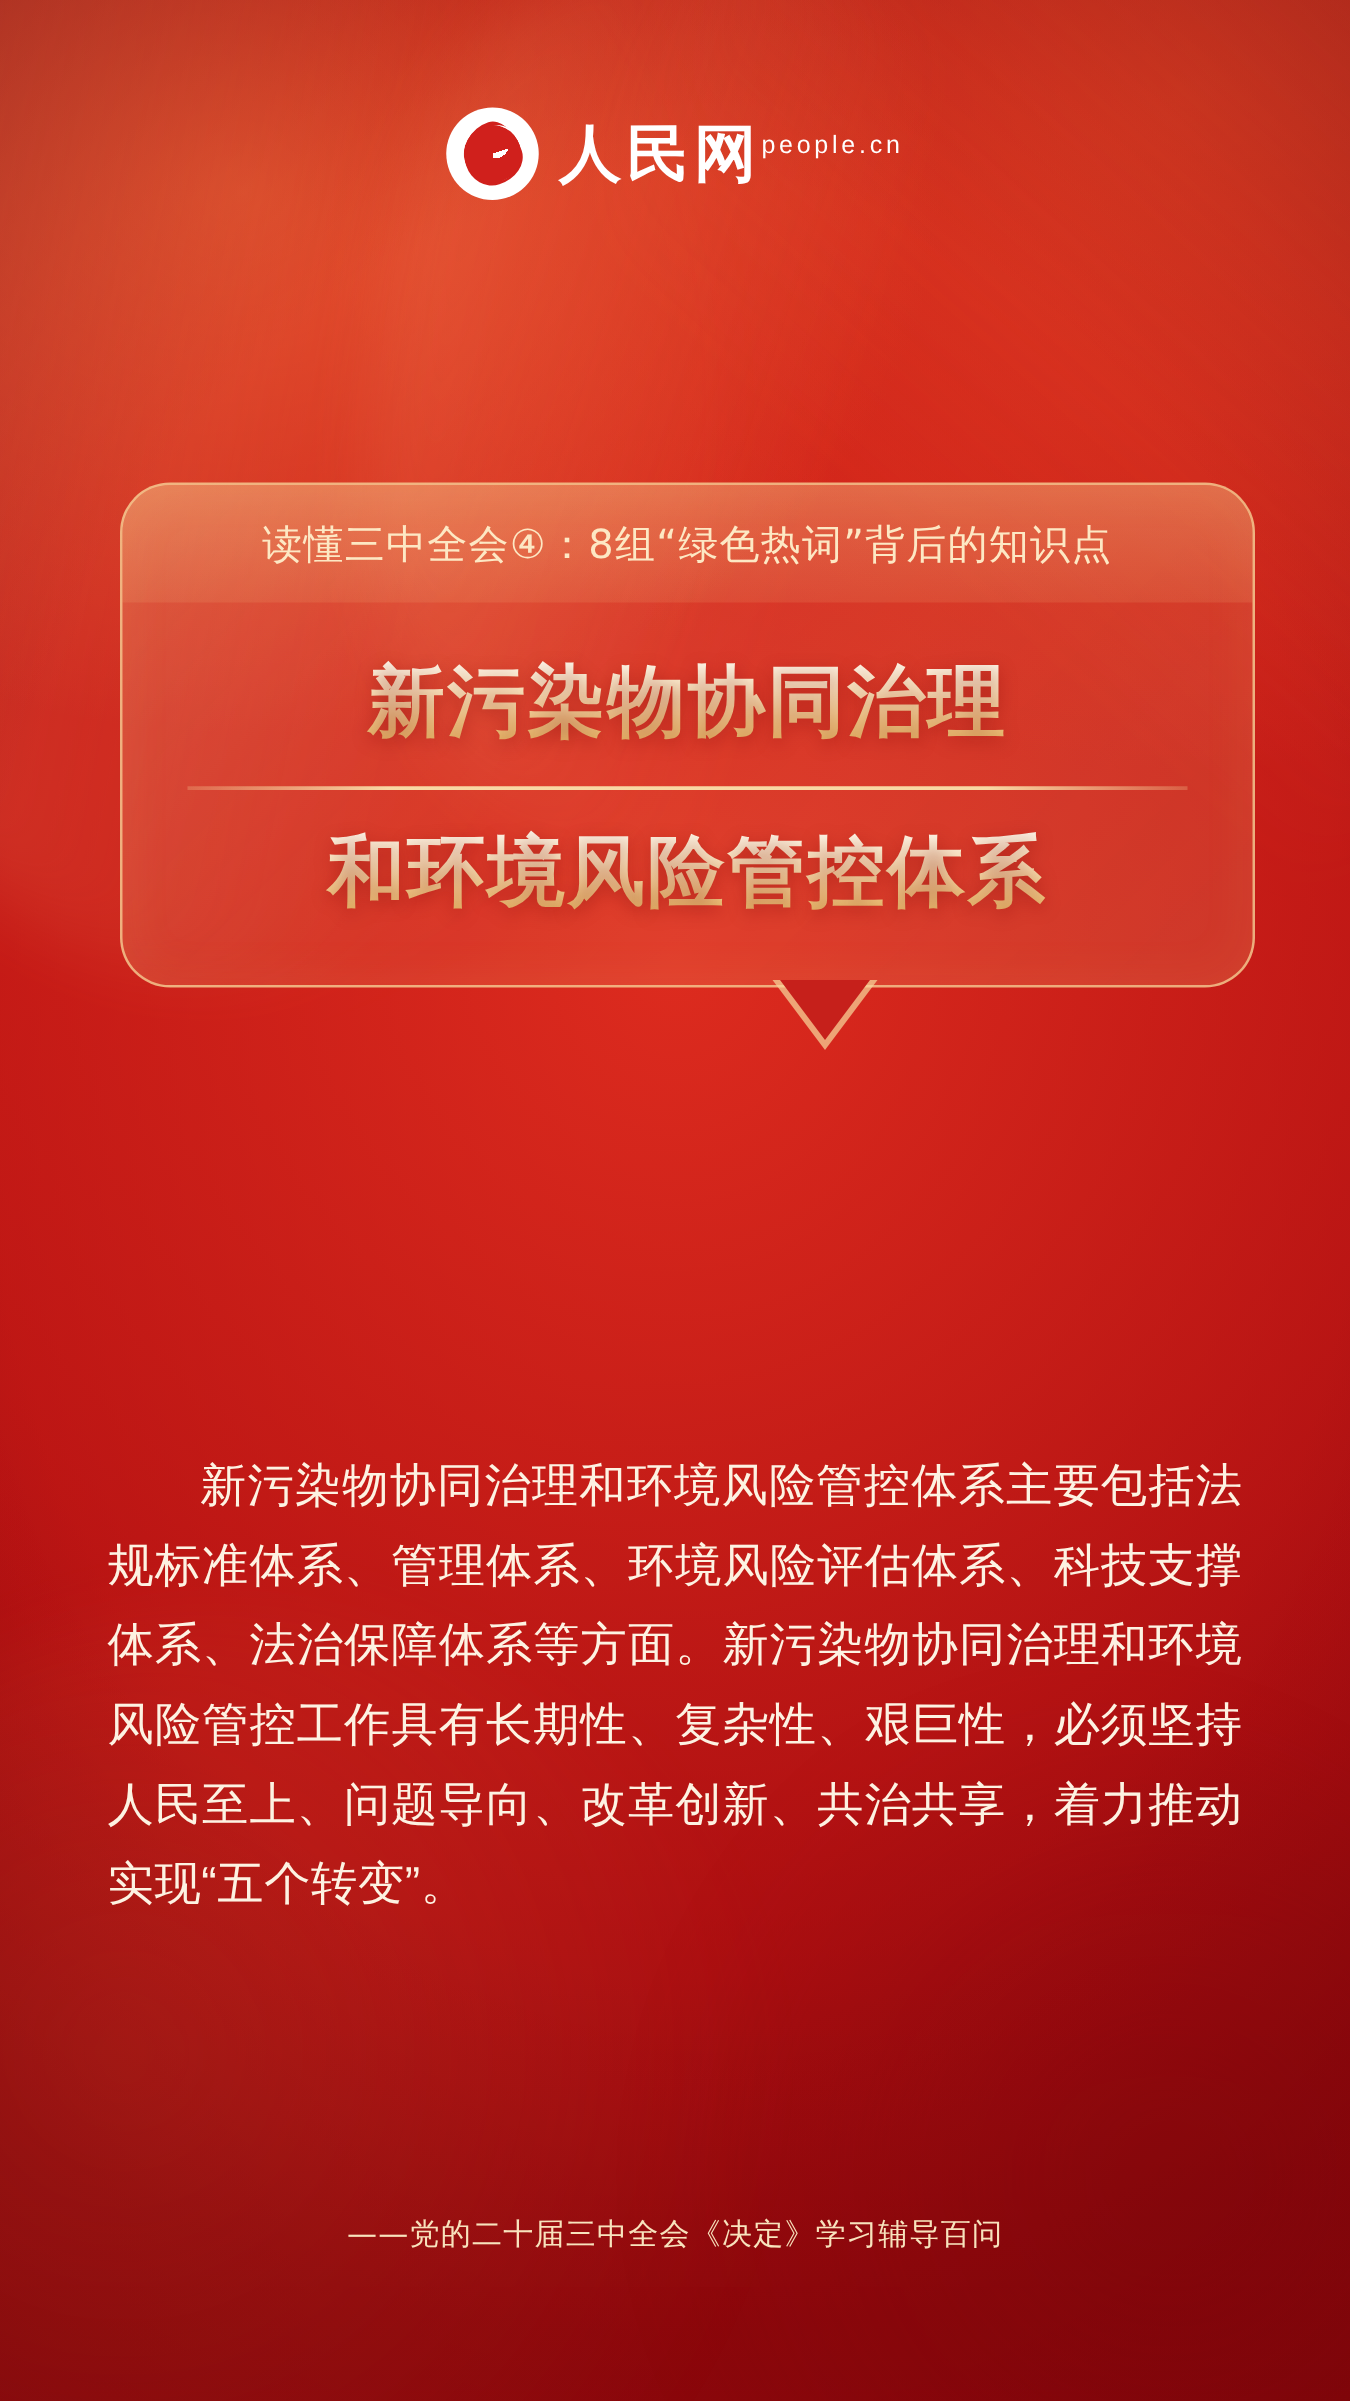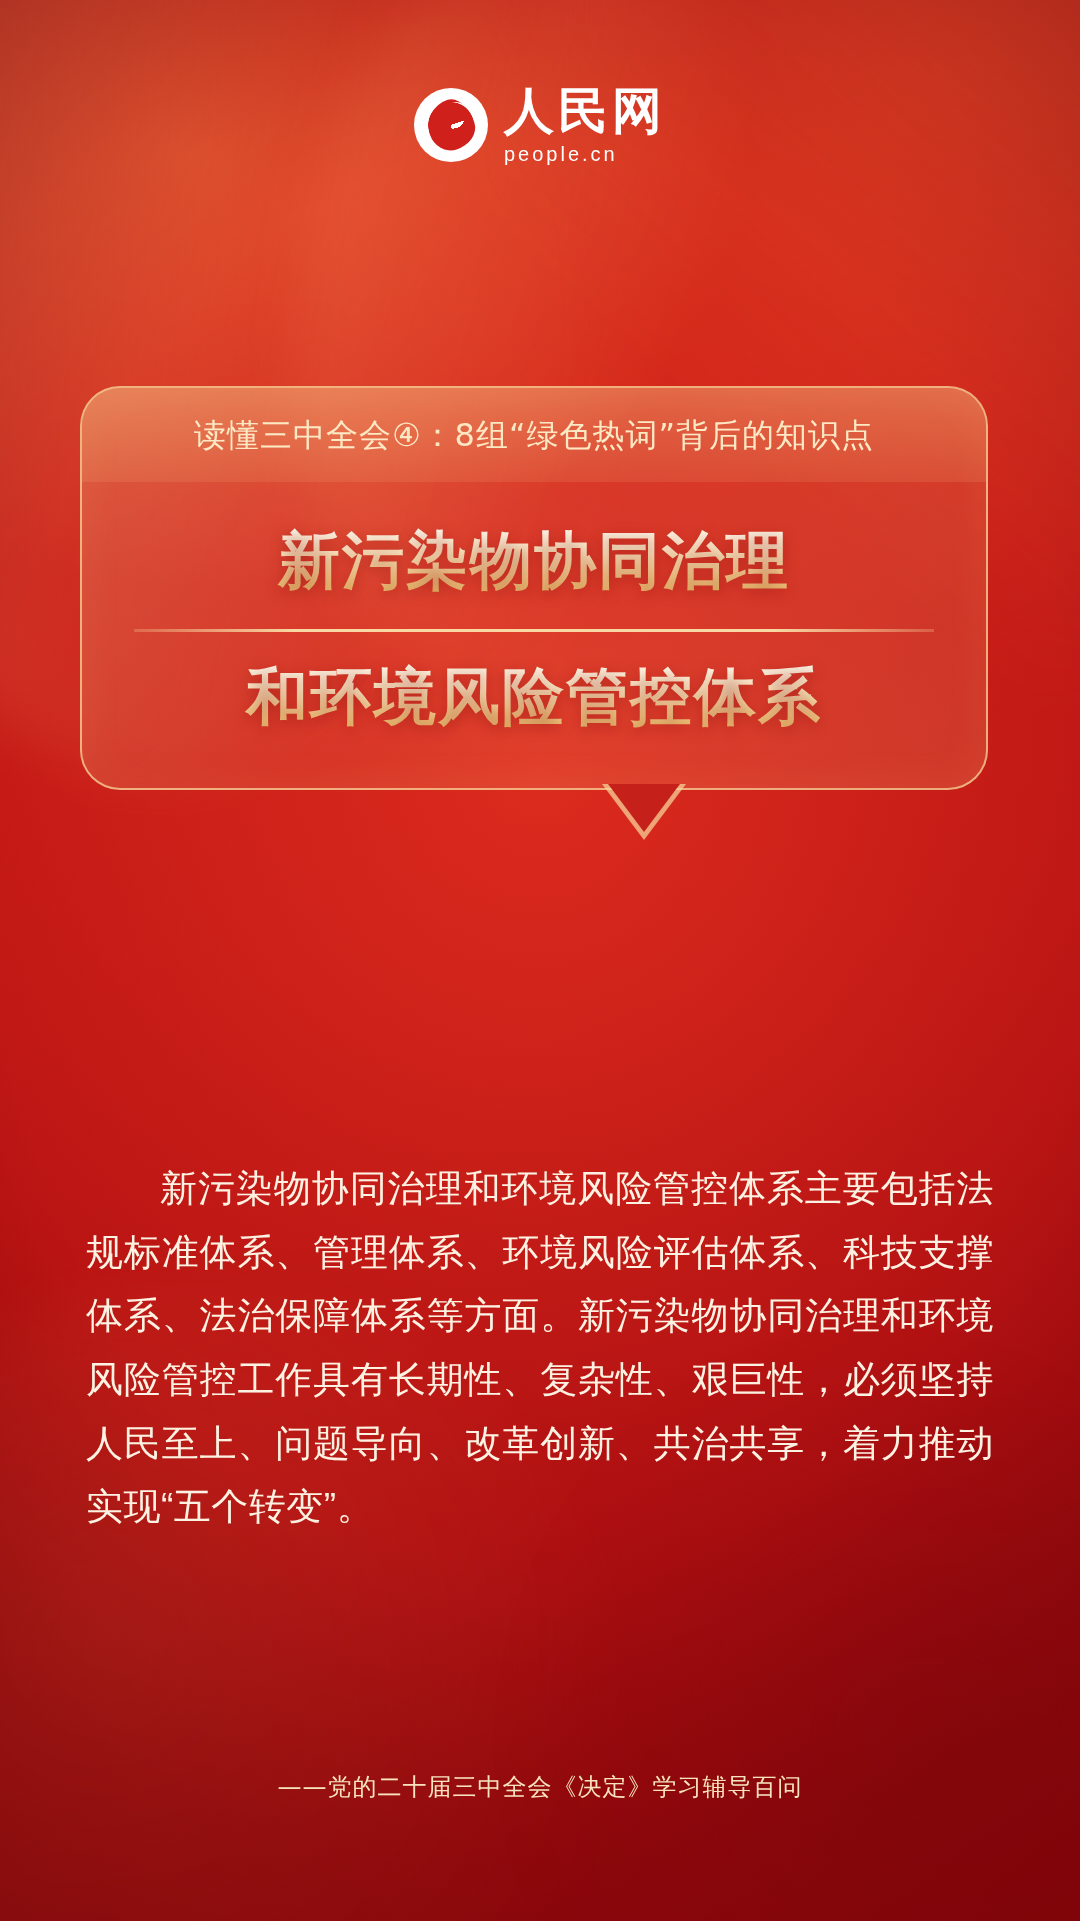--- a/index.html
+++ b/index.html
@@ -109,21 +109,21 @@
   .logo-mark .swoosh::after {
     content: "";
     position: absolute;
     left: 15px; top: 4px;
     width: 30px; height: 30px;
     background: #fff;
     border-radius: 50%;
   }
   .logo-text {
     display: flex;
-    flex-direction: column;
+    flex-direction: row;
     align-items: flex-start;
     line-height: 1;
   }
   .logo-cn {
     color: #ffffff;
     font-size: 50px;
     font-weight: 700;
     letter-spacing: 4px;
     font-family: "DejaVu Sans", "Liberation Sans", sans-serif;
   }
@@ -131,21 +131,21 @@
     color: #ffffff;
     font-size: 20px;
     font-weight: 400;
     letter-spacing: 3px;
     margin-top: 8px;
   }
 
   
   .card {
     position: absolute;
-    left: 80px;
+    left: 96px;
     top: 386px;
     width: 904px;
     border-radius: 40px;
     background: linear-gradient(135deg, rgba(255,226,168,0.20) 0%, rgba(255,214,150,0.10) 45%, rgba(255,205,140,0.16) 100%);
     border: 2px solid rgba(247,214,154,0.75);
     box-shadow: 0 0 40px rgba(255,190,120,0.10) inset;
     padding-bottom: 56px;
   }
   .card-tail {
     position: absolute;

